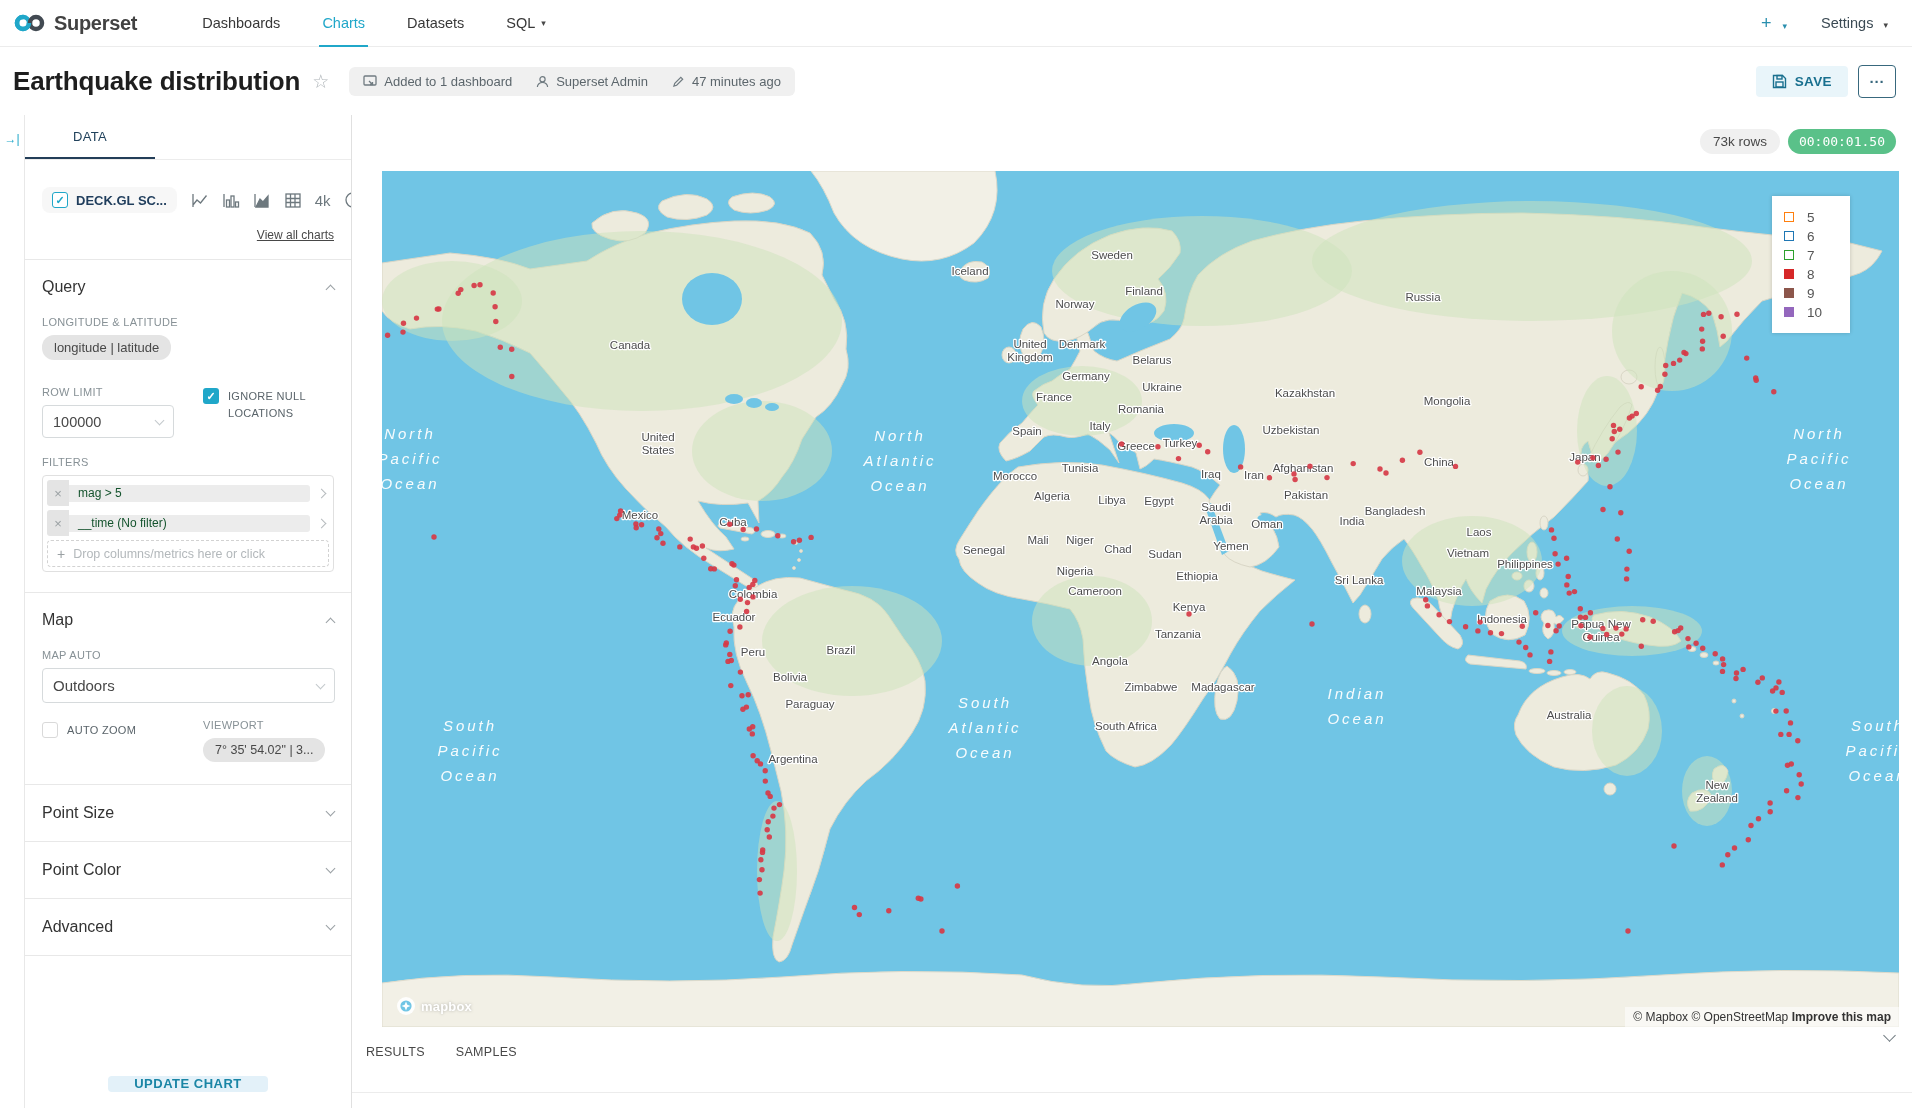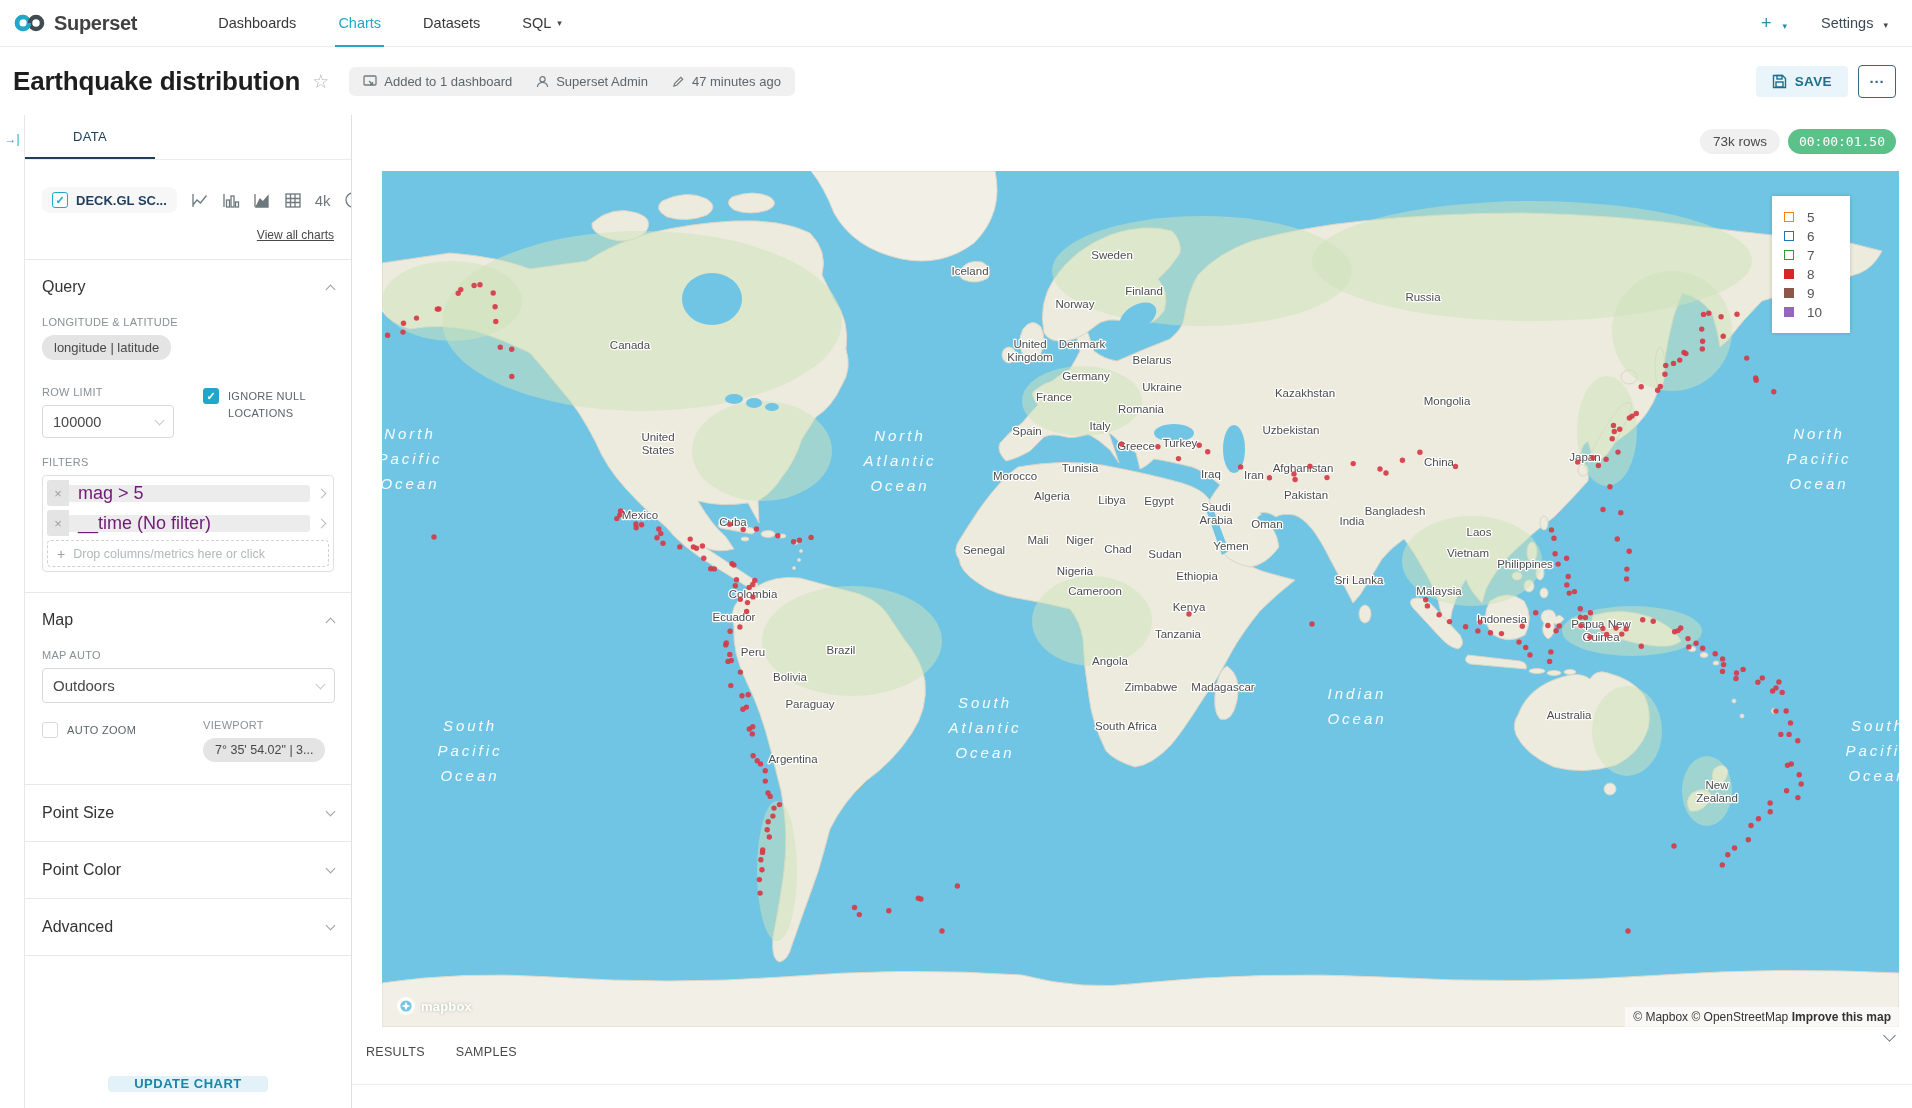--- a/index.html
+++ b/index.html
@@ -1,20 +1,20 @@
 <!DOCTYPE html>
 <html><head>
 <meta charset="utf-8">
 <style>
   * { margin:0; padding:0; box-sizing:border-box; }
   html,body { width:1912px; height:1108px; overflow:hidden; background:#fff;
     font-family:"Liberation Sans", sans-serif; color:#484848; }
 
   
-  .navbar { height:47px; display:flex; align-items:center; border-bottom:1px solid #ececec; padding:0 24px 0 14px; position:relative;gap:16px; }
+  .navbar { height:47px; display:flex; align-items:center; border-bottom:1px solid #ececec; padding:0 24px 0 14px; position:relative; }
   .brand { display:flex; align-items:center; gap:8px; margin-right:44px; cursor:pointer; }
   .brand-name { font-size:20px; font-weight:bold; color:#424242; letter-spacing:-.3px; }
   .nav-items { display:flex; align-items:stretch; height:47px; }
   .nav-item { display:flex; align-items:center; padding:0 21px; font-size:14.5px; color:#383838; cursor:pointer; position:relative; }
   .nav-item.active { color:#20a7c9; }
   .nav-item.active::after { content:""; position:absolute; left:18px; right:18px; bottom:0; height:2px; background:#20a7c9; }
   .nav-caret { font-size:9px; margin-left:6px; color:#484848; }
   .nav-right { margin-left:auto; display:flex; align-items:center; gap:34px; }
   .nav-plus { color:#2a8fae; font-size:18px; cursor:pointer; }
   .nav-plus .nav-caret{ color:#2a8fae; }
@@ -68,21 +68,21 @@
   .col-left { width:161px; }
   .select-box { width:132px; height:33px; border:1px solid #d6dadc; border-radius:4px; display:flex; align-items:center; padding:0 10px; font-size:14.5px; color:#484848; cursor:pointer; }
   .select-box .chev { margin-left:auto; border-color:#c3c9cc; }
   .select-wide { width:293px; height:35px; font-size:15px; }
   .chk-row { display:flex; gap:9px; }
   .chk-label { font-size:11px; color:#5a646a; letter-spacing:.3px; line-height:1.5; }
 
   .filters-box { border:1px solid #e0e0e0; border-radius:4px; padding:4px; margin-top:2px; }
   .fchip { display:flex; align-items:center; margin-bottom:4px; height:26px; cursor:pointer; }
   .fchip-x { width:22px; height:26px; background:#e4e4e4; border-radius:3px 0 0 3px; color:#9aa0a3; font-size:13px; display:flex; align-items:center; justify-content:center; cursor:pointer; }
-  .fchip-label { flex:1; height:17px; background:#ececec; border-radius:0 3px 3px 0; display:flex; align-items:center; padding:0 9px; font-size:18px; color:#701a75; }
+  .fchip-label { flex:1; height:17px; background:#ececec; border-radius:0 3px 3px 0; display:flex; align-items:center; padding:0 9px; font-size:12px; color:#14532d; }
   .fchip .chev { margin:0 4px 0 8px; border-color:#b6bbbe; }
   .dropzone { border:1.5px dashed #d2d2d2; border-radius:4px; height:27px; display:flex; align-items:center; padding:0 9px; gap:8px; color:#b3b8bb; font-size:12.5px; cursor:pointer; }
   .dropzone .plus { color:#9aa0a3; font-size:14px; }
 
   .collapser { display:flex; align-items:center; justify-content:space-between; padding:19px 0; cursor:pointer; }
   .collapser .sec-title { font-size:16px; }
   .panel-footer { padding:12px 0 16px; text-align:center; }
   .update-btn { width:160px; height:16px; background:#e3f1f9; border:none; border-radius:4px; color:#1a85a5; font-size:13px; font-weight:bold; letter-spacing:.5px; cursor:pointer; font-family:inherit; }
 
   
@@ -105,21 +105,21 @@
   .legend-row { display:flex; align-items:center; gap:13px; height:14px; margin:5px 0; }
   .lg-swatch { width:10px; height:10px; flex:none; }
   .lg-label { font-size:13.5px; color:#555; }
 
   .mapbox-logo { position:absolute; left:14px; bottom:11px; display:flex; align-items:center; gap:5px; z-index:4; }
   .mapbox-word { color:#fff; font-size:13px; font-weight:bold; letter-spacing:.2px; text-shadow:0 0 3px rgba(70,70,70,.35); }
   .attribution { position:absolute; right:0; bottom:0; background:rgba(255,255,255,.55); padding:3px 8px; font-size:12px; color:#333; z-index:4; }
   .attribution b { cursor:pointer; }
 
   .results-bar { position:absolute; left:0; right:0; top:912px; height:81px; }
-  .results-tabs { display:flex; gap:31px; padding:18px 0 0 14px; border-bottom:1px solid #ececec; height:58px; }
+  .results-tabs { display:flex; gap:31px; padding:18px 0 0 14px; border-bottom:1px solid #ececec; height:66px; }
   .rtab { font-size:12.5px; letter-spacing:.3px; color:#484848; cursor:pointer; }
   .results-chev { position:absolute; right:18px; top:2px; cursor:pointer; }
   .results-chev .chev { width:9px; height:9px; border-color:#6d787e; }
 </style>
 </head>
 <body>
 
 <nav class="navbar">
   <div class="brand">
     <svg width="32" height="22" viewBox="0 0 32 22">

